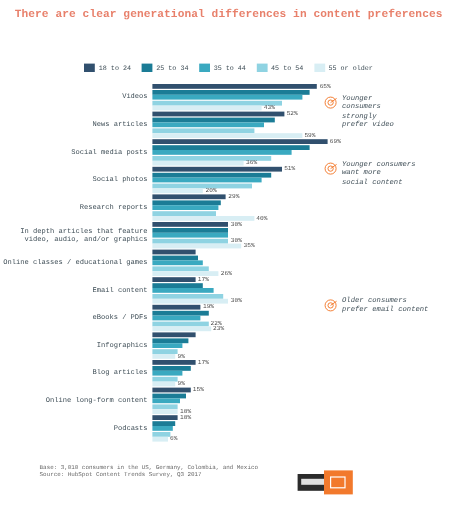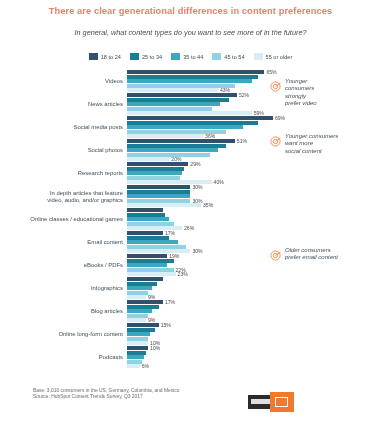--- a/index.html
+++ b/index.html
@@ -8,20 +8,21 @@
     background:#ffffff;
     font-family:"Liberation Sans", sans-serif;
     overflow:hidden;
     position:relative;
   }
   #page{
     position:relative;
     width:308px;height:426px;
     background:#ffffff;
     box-sizing:border-box;
+    font-family:Liberation Mono, monospace;
   }
   .title{
     position:absolute;left:0;top:6px;width:381px;
     text-align:center;
     font-size:9.3px;font-weight:bold;
     color:#e8806b;
     letter-spacing:0.08px;
   }
   .subtitle{
     position:absolute;left:0;top:28px;width:381px;
@@ -129,21 +130,20 @@
     position:absolute;left:5px;top:5px;width:13px;height:10px;
     border:1px solid #ffffff;box-sizing:border-box;
   }
 </style>
 </head>
 <body>
 
 <div id="page">
 
   <div class="title">There are clear generational differences in content preferences</div>
-  <div class="subtitle">In general, what content types do you want to see more of in the future?</div>
 
   <div class="legend" id="legend">
       <div class="legend-item">
         <span class="legend-swatch" style="background: rgb(49, 80, 110);"></span>
         <span class="legend-label">18 to 24</span>
       </div>
       <div class="legend-item">
         <span class="legend-swatch" style="background: rgb(27, 124, 150);"></span>
         <span class="legend-label">25 to 34</span>
       </div>

